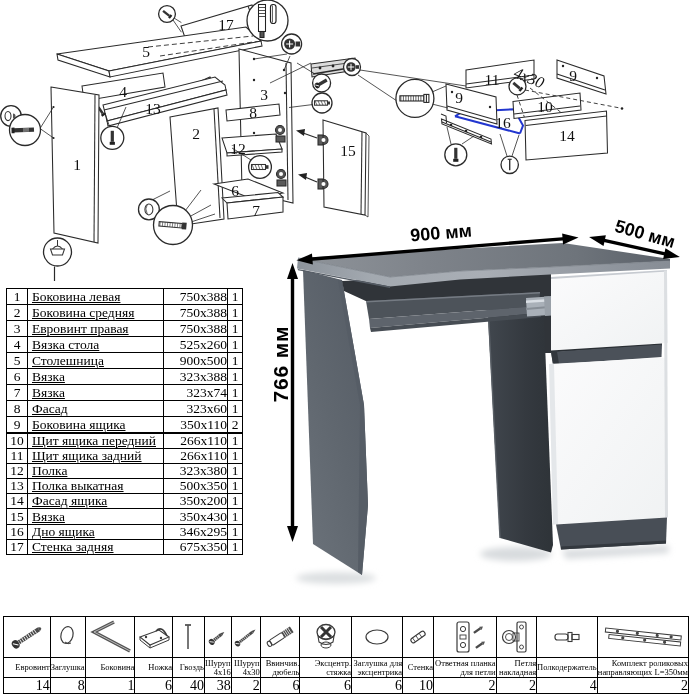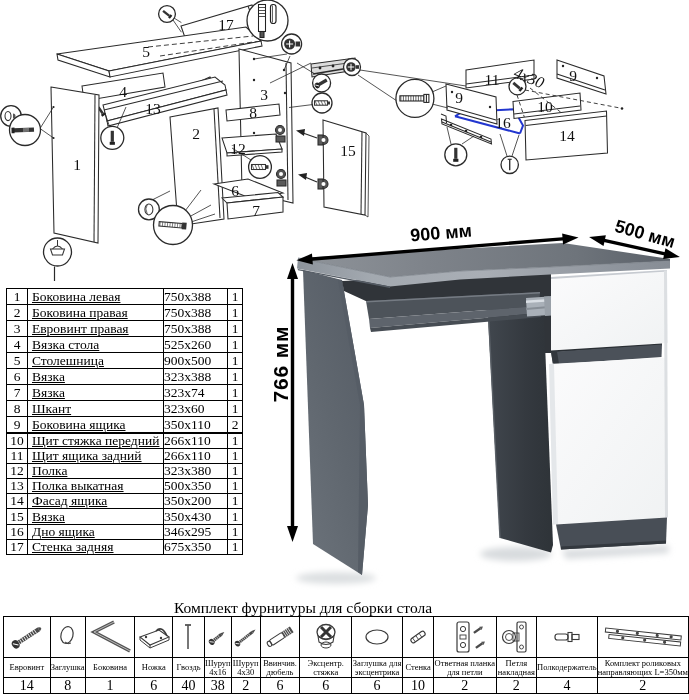--- a/index.html
+++ b/index.html
@@ -5,25 +5,25 @@
 html,body{margin:0;padding:0;}
 body{width:689px;height:700px;background:#ffffff;overflow:hidden;position:relative;
      font-family:"Liberation Serif",serif;}
 #page{position:absolute;left:0;top:0;width:689px;height:700px;}
 #art{position:absolute;left:0;top:0;}
 #ptable{position:absolute;left:6px;top:288px;border-collapse:collapse;table-layout:fixed;}
 #ptable td{border:1px solid #000;font-size:13.5px;line-height:14px;padding:0;overflow:hidden;white-space:nowrap;height:15px;}
 #ptable tr.lo td{height:14.1px;}
 #ptable td.n{text-align:center;}
 #ptable td.nm{padding-left:4px;text-decoration:underline;}
-#ptable td.dm{text-align:left;}
+#ptable td.dm{text-align:right;}
 #ptable tr.thick td{border-top:2px solid #000;}
 #btitle{position:absolute;left:168px;top:599px;width:270px;text-align:center;font-size:15.5px;}
 #htable{position:absolute;left:3px;top:616px;border-collapse:collapse;table-layout:fixed;}
-#htable td{border:1px solid #000;padding:0;overflow:hidden;text-align:center;vertical-align:middle;}
+#htable td{border:1px solid #000;padding:0;overflow:hidden;text-align:right;vertical-align:middle;}
 #htable td.ic{height:40px;}
 #htable td.nm{font-size:8.5px;line-height:9px;height:19px;}
 #htable td.ct{font-size:14px;height:15px;line-height:15px;}
 #htable td.ic svg{display:block;margin:0 auto;}
 </style>
 </head>
 <body>
 <div id="page">
 <svg id="art" width="689" height="700" viewBox="0 0 689 700">
 <defs>
@@ -432,21 +432,21 @@
       </colgroup>
 <tbody>
         <tr>
           <td class="n">1</td>
           <td class="nm">Боковина левая</td>
           <td class="dm">750х388</td>
           <td class="n">1</td>
         </tr>
 <tr>
           <td class="n">2</td>
-          <td class="nm">Боковина правая</td>
+          <td class="nm">Боковина средняя</td>
           <td class="dm">750х388</td>
           <td class="n">1</td>
         </tr>
 <tr>
           <td class="n">3</td>
           <td class="nm">Евровинт правая</td>
           <td class="dm">750х388</td>
           <td class="n">1</td>
         </tr>
 <tr>
@@ -468,33 +468,33 @@
           <td class="n">1</td>
         </tr>
 <tr>
           <td class="n">7</td>
           <td class="nm">Вязка</td>
           <td class="dm">323х74</td>
           <td class="n">1</td>
         </tr>
 <tr>
           <td class="n">8</td>
-          <td class="nm">Шкант</td>
+          <td class="nm">Фасад</td>
           <td class="dm">323х60</td>
           <td class="n">1</td>
         </tr>
 <tr>
           <td class="n">9</td>
           <td class="nm">Боковина ящика</td>
           <td class="dm">350х110</td>
           <td class="n">2</td>
         </tr>
 <tr class="thick lo">
           <td class="n">10</td>
-          <td class="nm">Щит стяжка передний</td>
+          <td class="nm">Щит ящика передний</td>
           <td class="dm">266х110</td>
           <td class="n">1</td>
         </tr>
 <tr class="lo">
           <td class="n">11</td>
           <td class="nm">Щит ящика задний</td>
           <td class="dm">266х110</td>
           <td class="n">1</td>
         </tr>
 <tr class="lo">
@@ -529,21 +529,20 @@
         </tr>
 <tr class="lo">
           <td class="n">17</td>
           <td class="nm">Стенка задняя</td>
           <td class="dm">675х350</td>
           <td class="n">1</td>
         </tr>
 </tbody>
     </table>
 
-<div id="btitle">Комплект фурнитуры для сборки стола</div>
 
 <table id="htable">
 <colgroup>
 <col style="width:47px">
         <col style="width:34px">
         <col style="width:50px">
         <col style="width:38px">
         <col style="width:34px">
 <col style="width:25px">
         <col style="width:29px">

